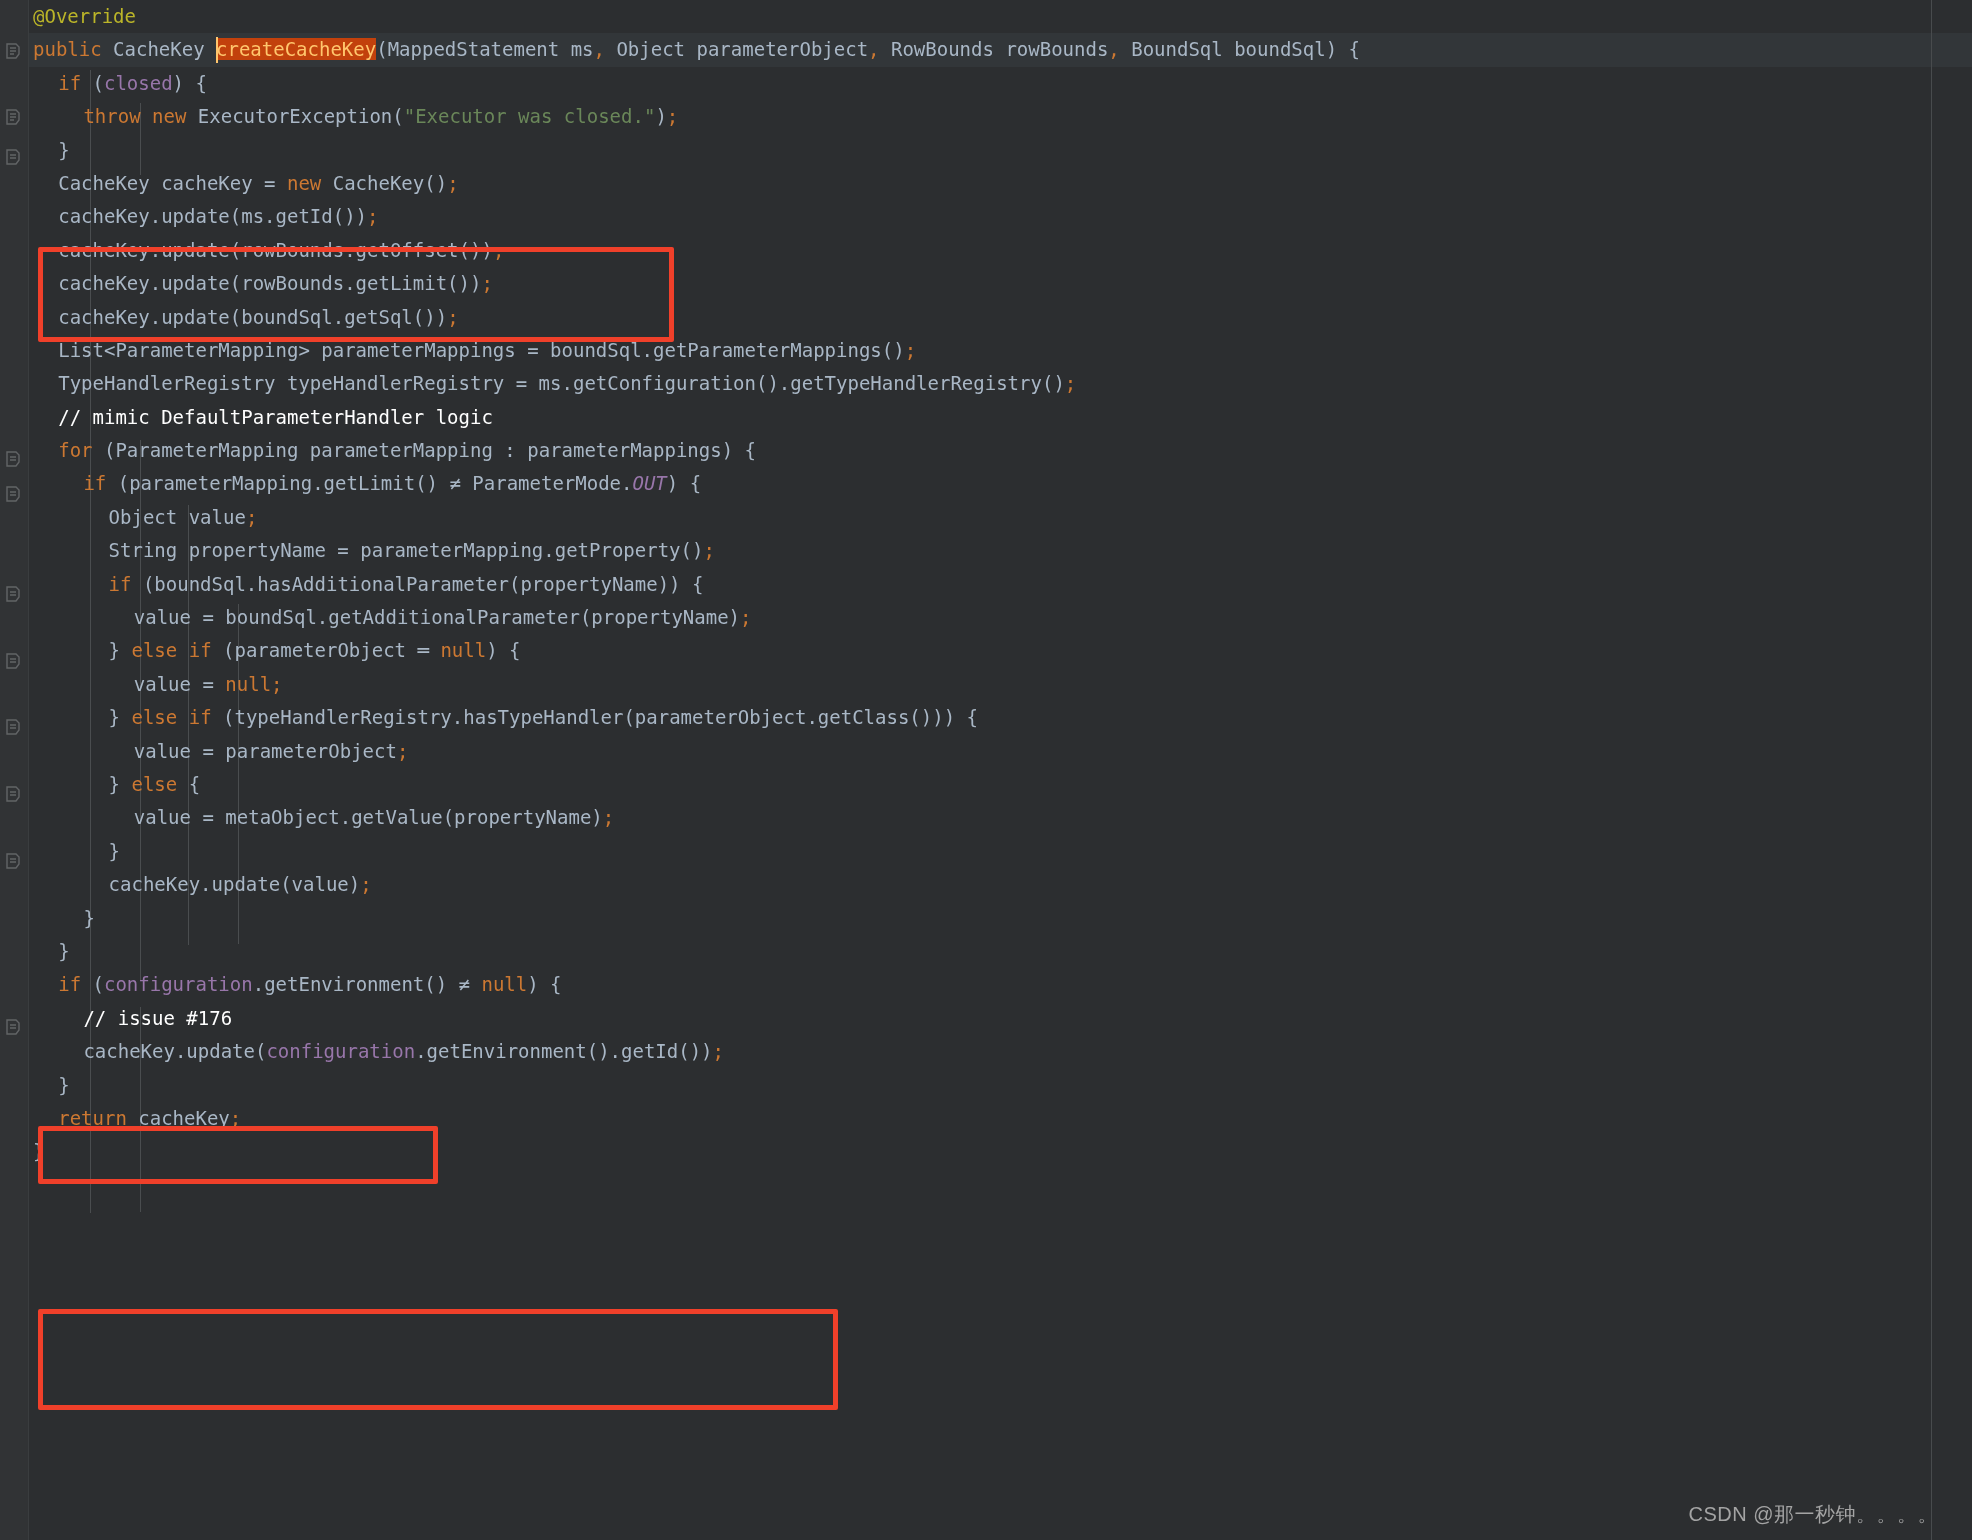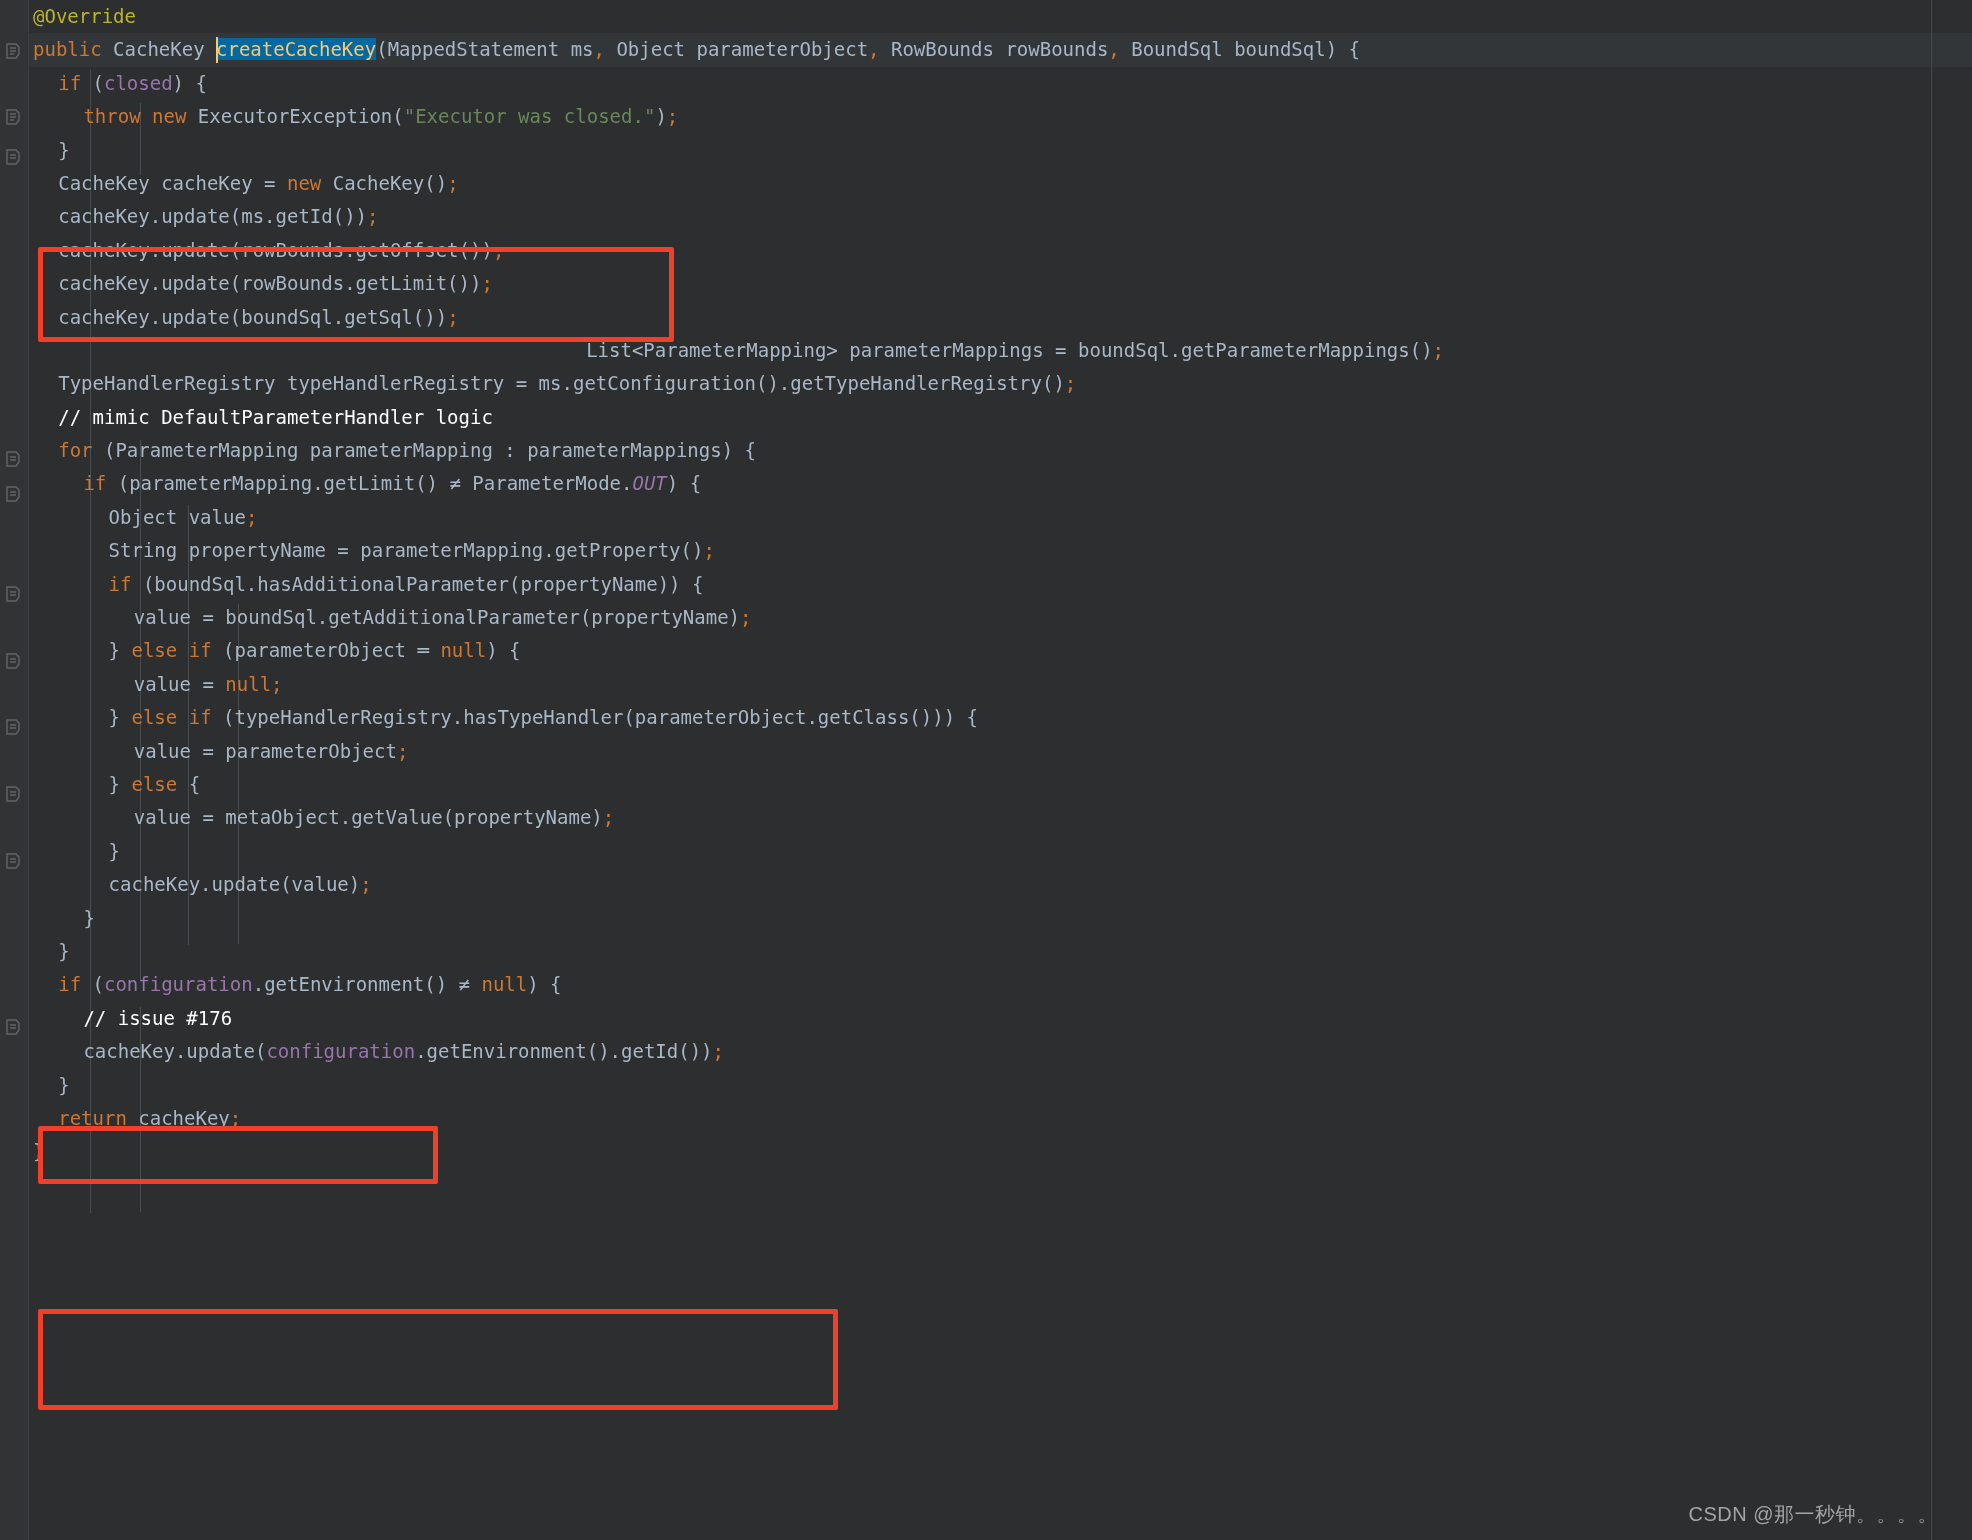--- a/index.html
+++ b/index.html
@@ -55,21 +55,21 @@
   .kw{color:#cc7832;}
   .str{color:#6a8759;}
   .cmt{color:#ffffff;}
   .fld{color:#9876aa;}
   .sfld{color:#9876aa;font-style:italic;}
   .mdecl{color:#ffc66d;}
   .anno{color:#bbb529;}
   .semi{color:#cc7832;}
   .ident{color:#a9b7c6;}
   
-  .hl-ident{background:#0369a1;}
+  .hl-ident{background:#c2410c;}
   .caret{
     display:inline-block;width:2px;height:26px;vertical-align:-5px;
     background:#ffc66d;margin-right:-2px;position:relative;top:2px;
   }
   
   .redbox{
     position:absolute;
     border:5px solid #f0402a;
     border-radius:2px;
     box-sizing:border-box;
@@ -173,21 +173,21 @@
         <div class="line" style="padding-left: 4px;"><span class="anno">@Override</span></div>
         <div class="line current" style="padding-left: 4px;"><span class="kw">public</span><span class="ident"> CacheKey </span><span class="caret"></span><span class="mdecl hl-ident">createCacheKey</span><span class="ident">(MappedStatement ms</span><span class="semi">,</span><span class="ident"> Object parameterObject</span><span class="semi">,</span><span class="ident"> RowBounds rowBounds</span><span class="semi">,</span><span class="ident"> BoundSql boundSql) {</span></div>
         <div class="line" style="padding-left: 29.2px;"><span class="kw">if</span><span class="ident"> (</span><span class="fld">closed</span><span class="ident">) {</span></div>
         <div class="line" style="padding-left: 54.4px;"><span class="kw">throw</span><span class="ident"> </span><span class="kw">new</span><span class="ident"> ExecutorException(</span><span class="str">"Executor was closed."</span><span class="ident">)</span><span class="semi">;</span></div>
         <div class="line" style="padding-left: 29.2px;"><span class="ident">}</span></div>
         <div class="line" style="padding-left: 29.2px;"><span class="ident">CacheKey cacheKey = </span><span class="kw">new</span><span class="ident"> CacheKey()</span><span class="semi">;</span></div>
         <div class="line" style="padding-left: 29.2px;"><span class="ident">cacheKey.update(ms.getId())</span><span class="semi">;</span></div>
         <div class="line" style="padding-left: 29.2px;"><span class="ident">cacheKey.update(rowBounds.getOffset())</span><span class="semi">;</span></div>
         <div class="line" style="padding-left: 29.2px;"><span class="ident">cacheKey.update(rowBounds.getLimit())</span><span class="semi">;</span></div>
         <div class="line" style="padding-left: 29.2px;"><span class="ident">cacheKey.update(boundSql.getSql())</span><span class="semi">;</span></div>
-        <div class="line" style="padding-left: 29.2px; text-align: center;"><span class="ident">List&lt;ParameterMapping&gt; parameterMappings = boundSql.getParameterMappings()</span><span class="semi">;</span></div>
+        <div class="line" style="padding-left: 29.2px;"><span class="ident">List&lt;ParameterMapping&gt; parameterMappings = boundSql.getParameterMappings()</span><span class="semi">;</span></div>
         <div class="line" style="padding-left: 29.2px;"><span class="ident">TypeHandlerRegistry typeHandlerRegistry = ms.getConfiguration().getTypeHandlerRegistry()</span><span class="semi">;</span></div>
         <div class="line" style="padding-left: 29.2px;"><span class="cmt">// mimic DefaultParameterHandler logic</span></div>
         <div class="line" style="padding-left: 29.2px;"><span class="kw">for</span><span class="ident"> (ParameterMapping parameterMapping : parameterMappings) {</span></div>
         <div class="line" style="padding-left: 54.4px;"><span class="kw">if</span><span class="ident"> (parameterMapping.getLimit() ≠ ParameterMode.</span><span class="sfld">OUT</span><span class="ident">) {</span></div>
         <div class="line" style="padding-left: 79.6px;"><span class="ident">Object value</span><span class="semi">;</span></div>
         <div class="line" style="padding-left: 79.6px;"><span class="ident">String propertyName = parameterMapping.getProperty()</span><span class="semi">;</span></div>
         <div class="line" style="padding-left: 79.6px;"><span class="kw">if</span><span class="ident"> (boundSql.hasAdditionalParameter(propertyName)) {</span></div>
         <div class="line" style="padding-left: 104.8px;"><span class="ident">value = boundSql.getAdditionalParameter(propertyName)</span><span class="semi">;</span></div>
         <div class="line" style="padding-left: 79.6px;"><span class="ident">} </span><span class="kw">else</span><span class="ident"> </span><span class="kw">if</span><span class="ident"> (parameterObject ═ </span><span class="kw">null</span><span class="ident">) {</span></div>
         <div class="line" style="padding-left: 104.8px;"><span class="ident">value = </span><span class="kw">null</span><span class="semi">;</span></div>

